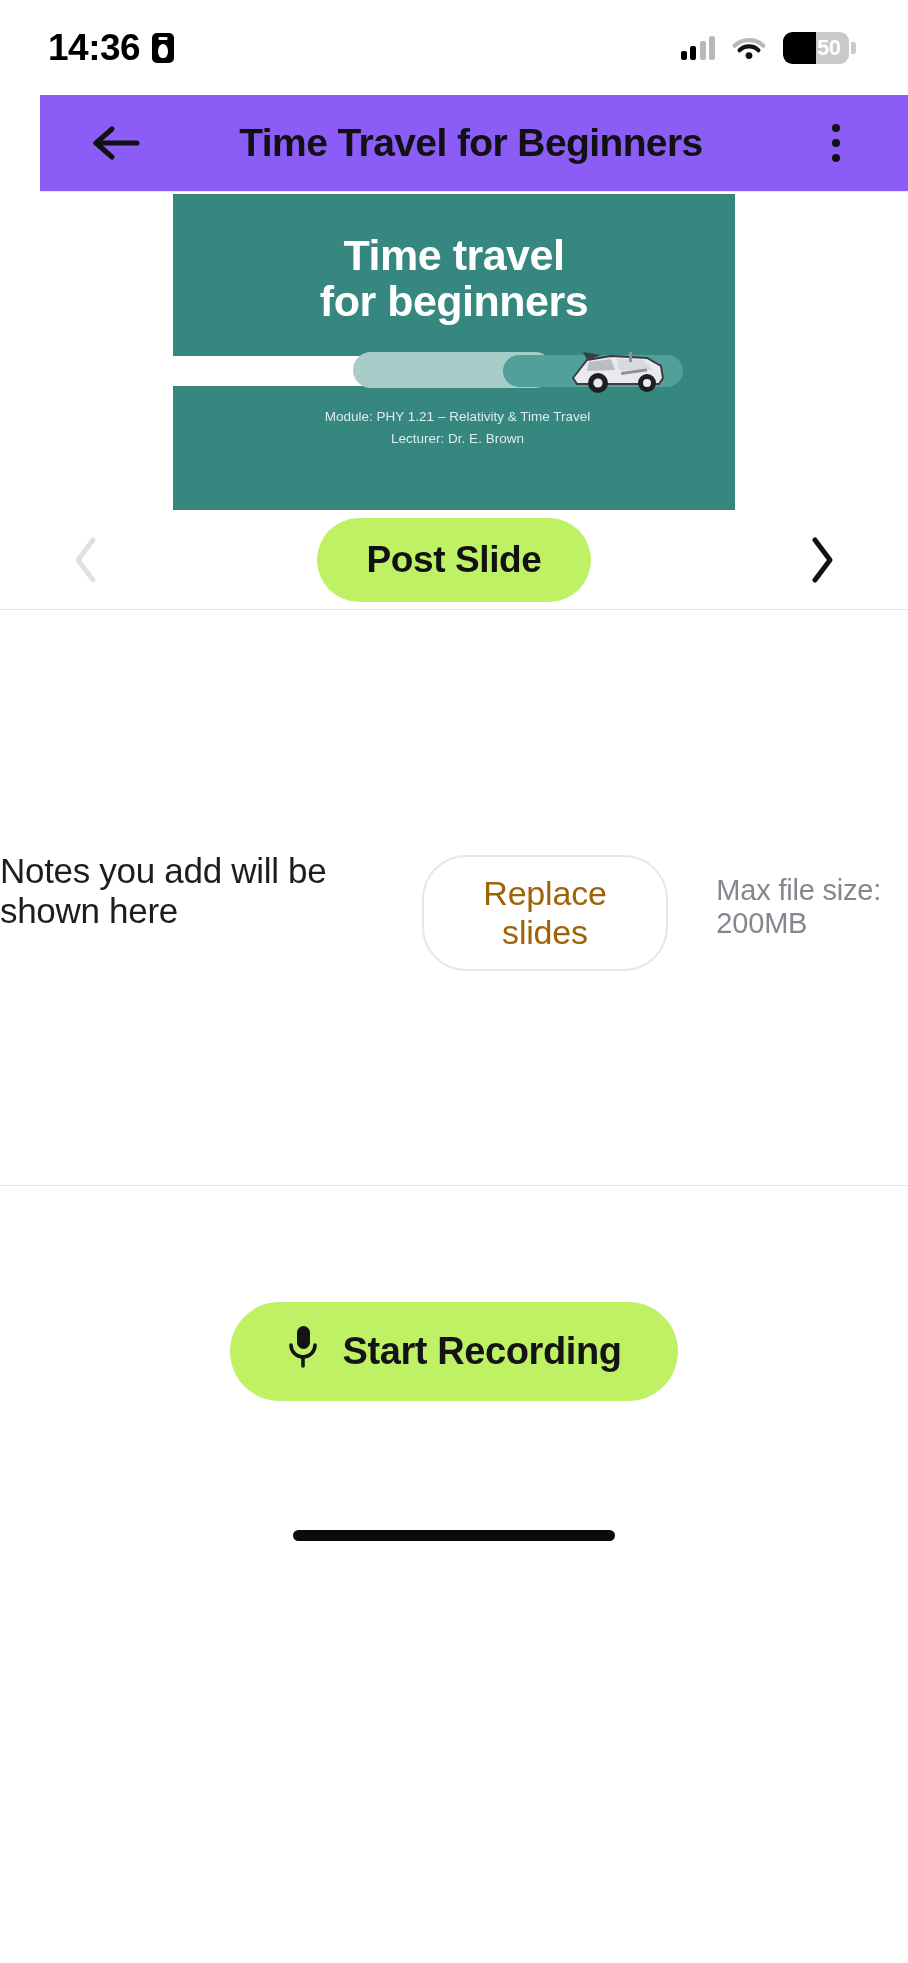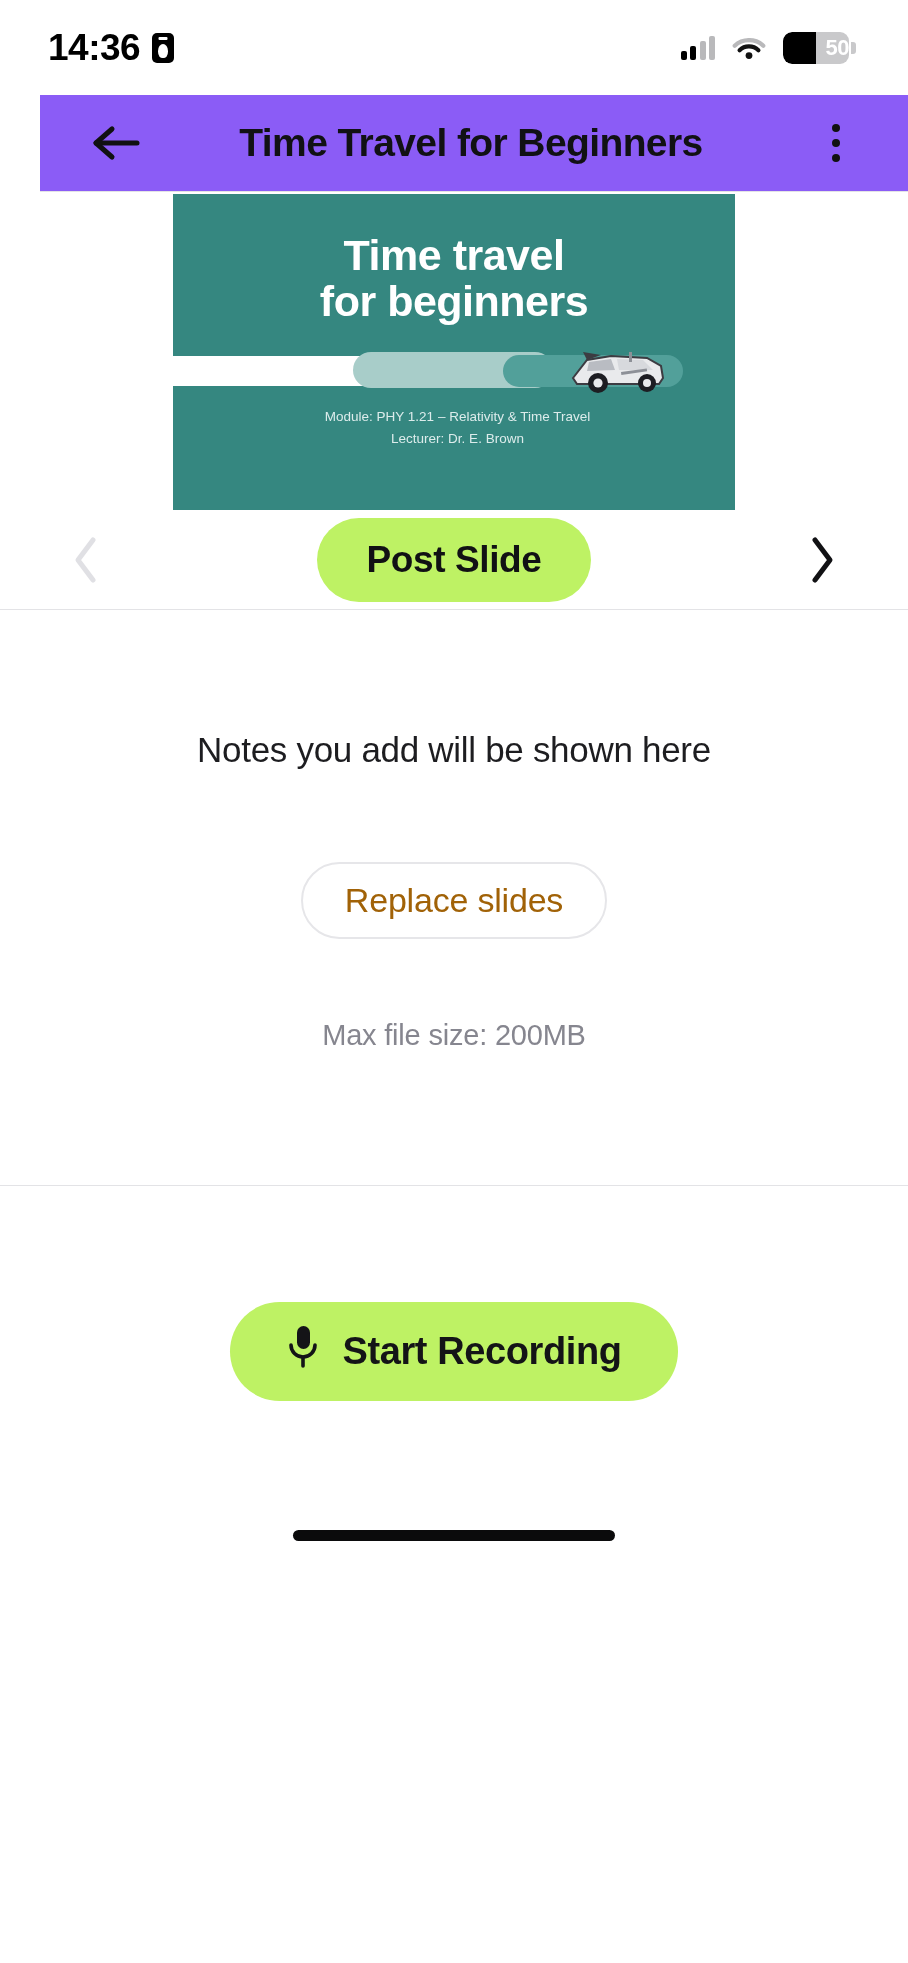--- a/index.html
+++ b/index.html
@@ -45,21 +45,21 @@
   .battery {
     width:66px; height:32px; border-radius:9px;
     background:#c9c9cb; position:relative; display:flex; align-items:center;
     overflow:hidden;
   }
   .battery .fill {
     position:absolute; left:0; top:0; bottom:0; width:50%;
     background:#000; border-radius:9px 0 0 9px;
   }
   .battery .pct {
-    position:relative; z-index:2; width:100%; text-align:right;
+    position:relative; z-index:2; width:100%; text-align:left;
     font-size:22px; font-weight:700; color:#fff; letter-spacing:-0.5px;
     line-height:32px;
     padding-left:34px;
   }
   .batt-tip {
     width:5px; height:12px; background:#c9c9cb;
     border-radius:0 3px 3px 0; margin-left:2px;
   }
   .batt-wrap { display:flex; align-items:center; }
 
@@ -118,21 +118,21 @@
   .post-slide-btn {
     background:#bef264; color:#111114;
     border:none; border-radius:44px;
     font-family:inherit; font-size:37px; font-weight:700;
     letter-spacing:-0.4px;
     padding:21px 50px; cursor:pointer;
   }
 
   
   .notes {
-    flex:1; display:flex; flex-direction:column;
+    flex:1; display:flex; flex-direction:row;
     align-items:center; justify-content:center;
     border-bottom:1px solid #e3e3e6; background:#fff;
     padding-bottom:14px;
     gap:48px;
   }
   .notes-text { font-size:35px; color:#1d1d20; letter-spacing:-0.3px; }
   .replace-btn {
     margin-top:44px; background:#fff;
     border:2px solid #e6e6e9; border-radius:44px;
     font-family:inherit; font-size:34px; color:#a16207;

